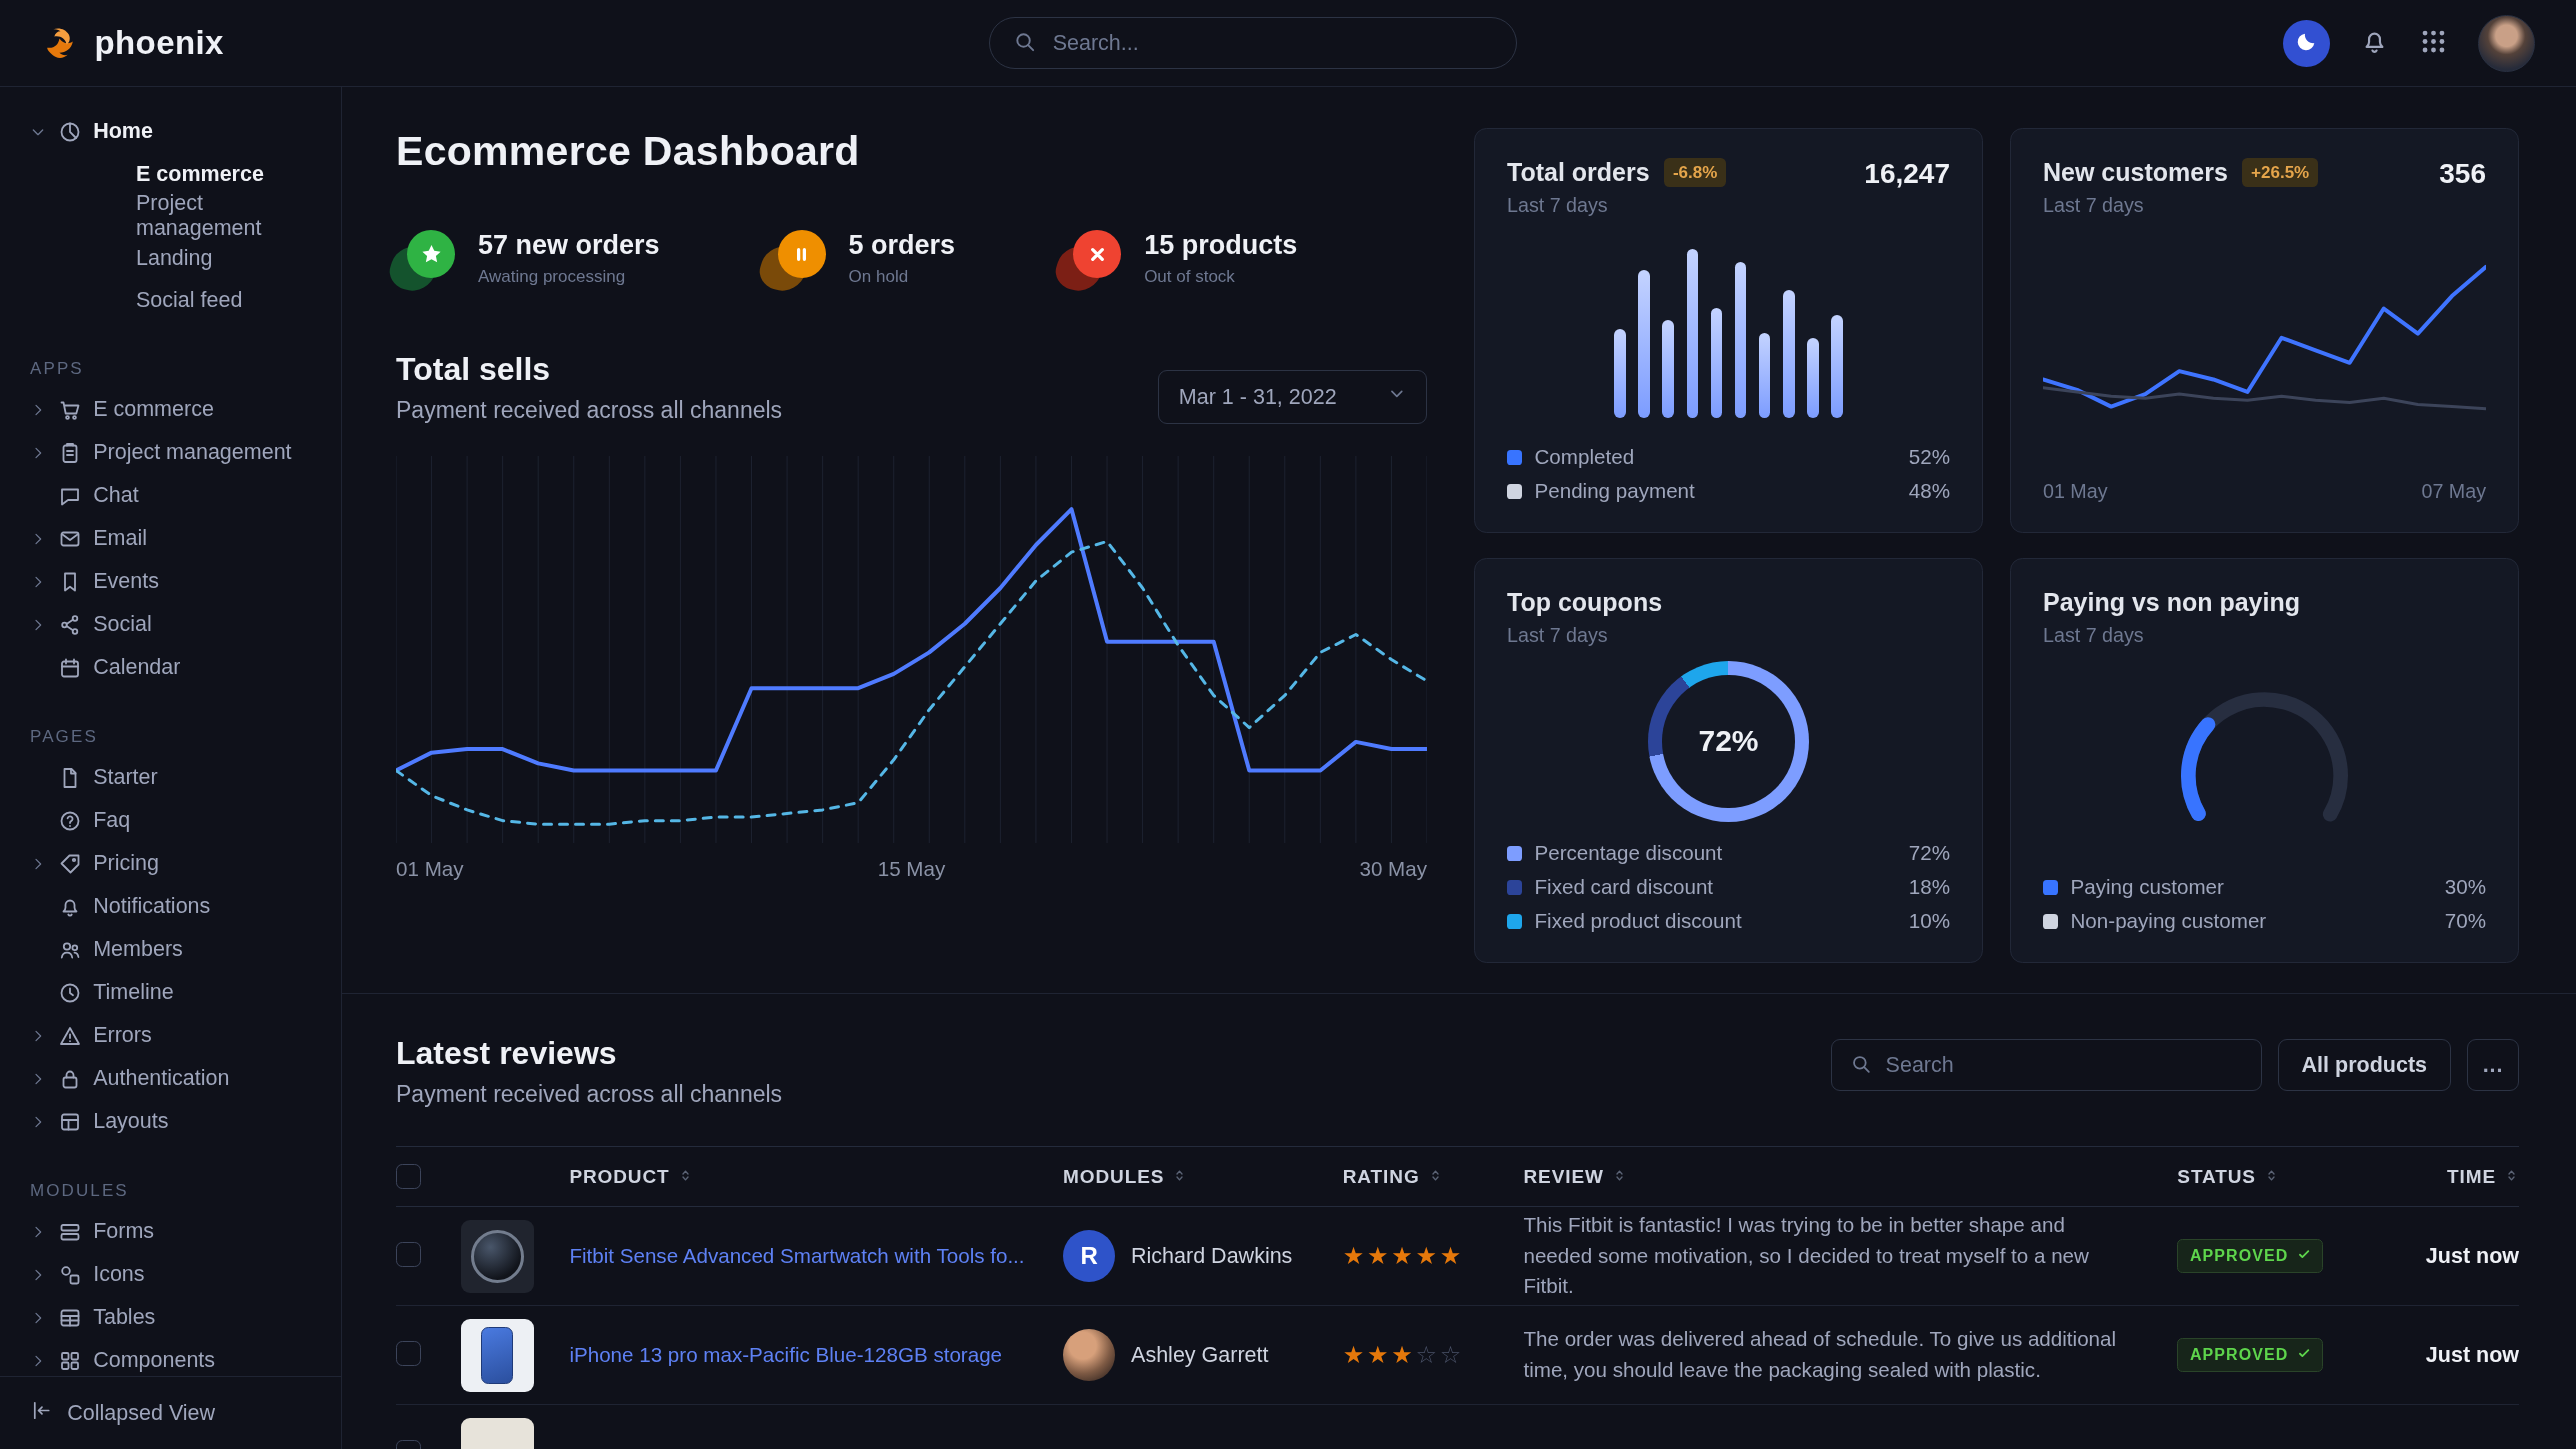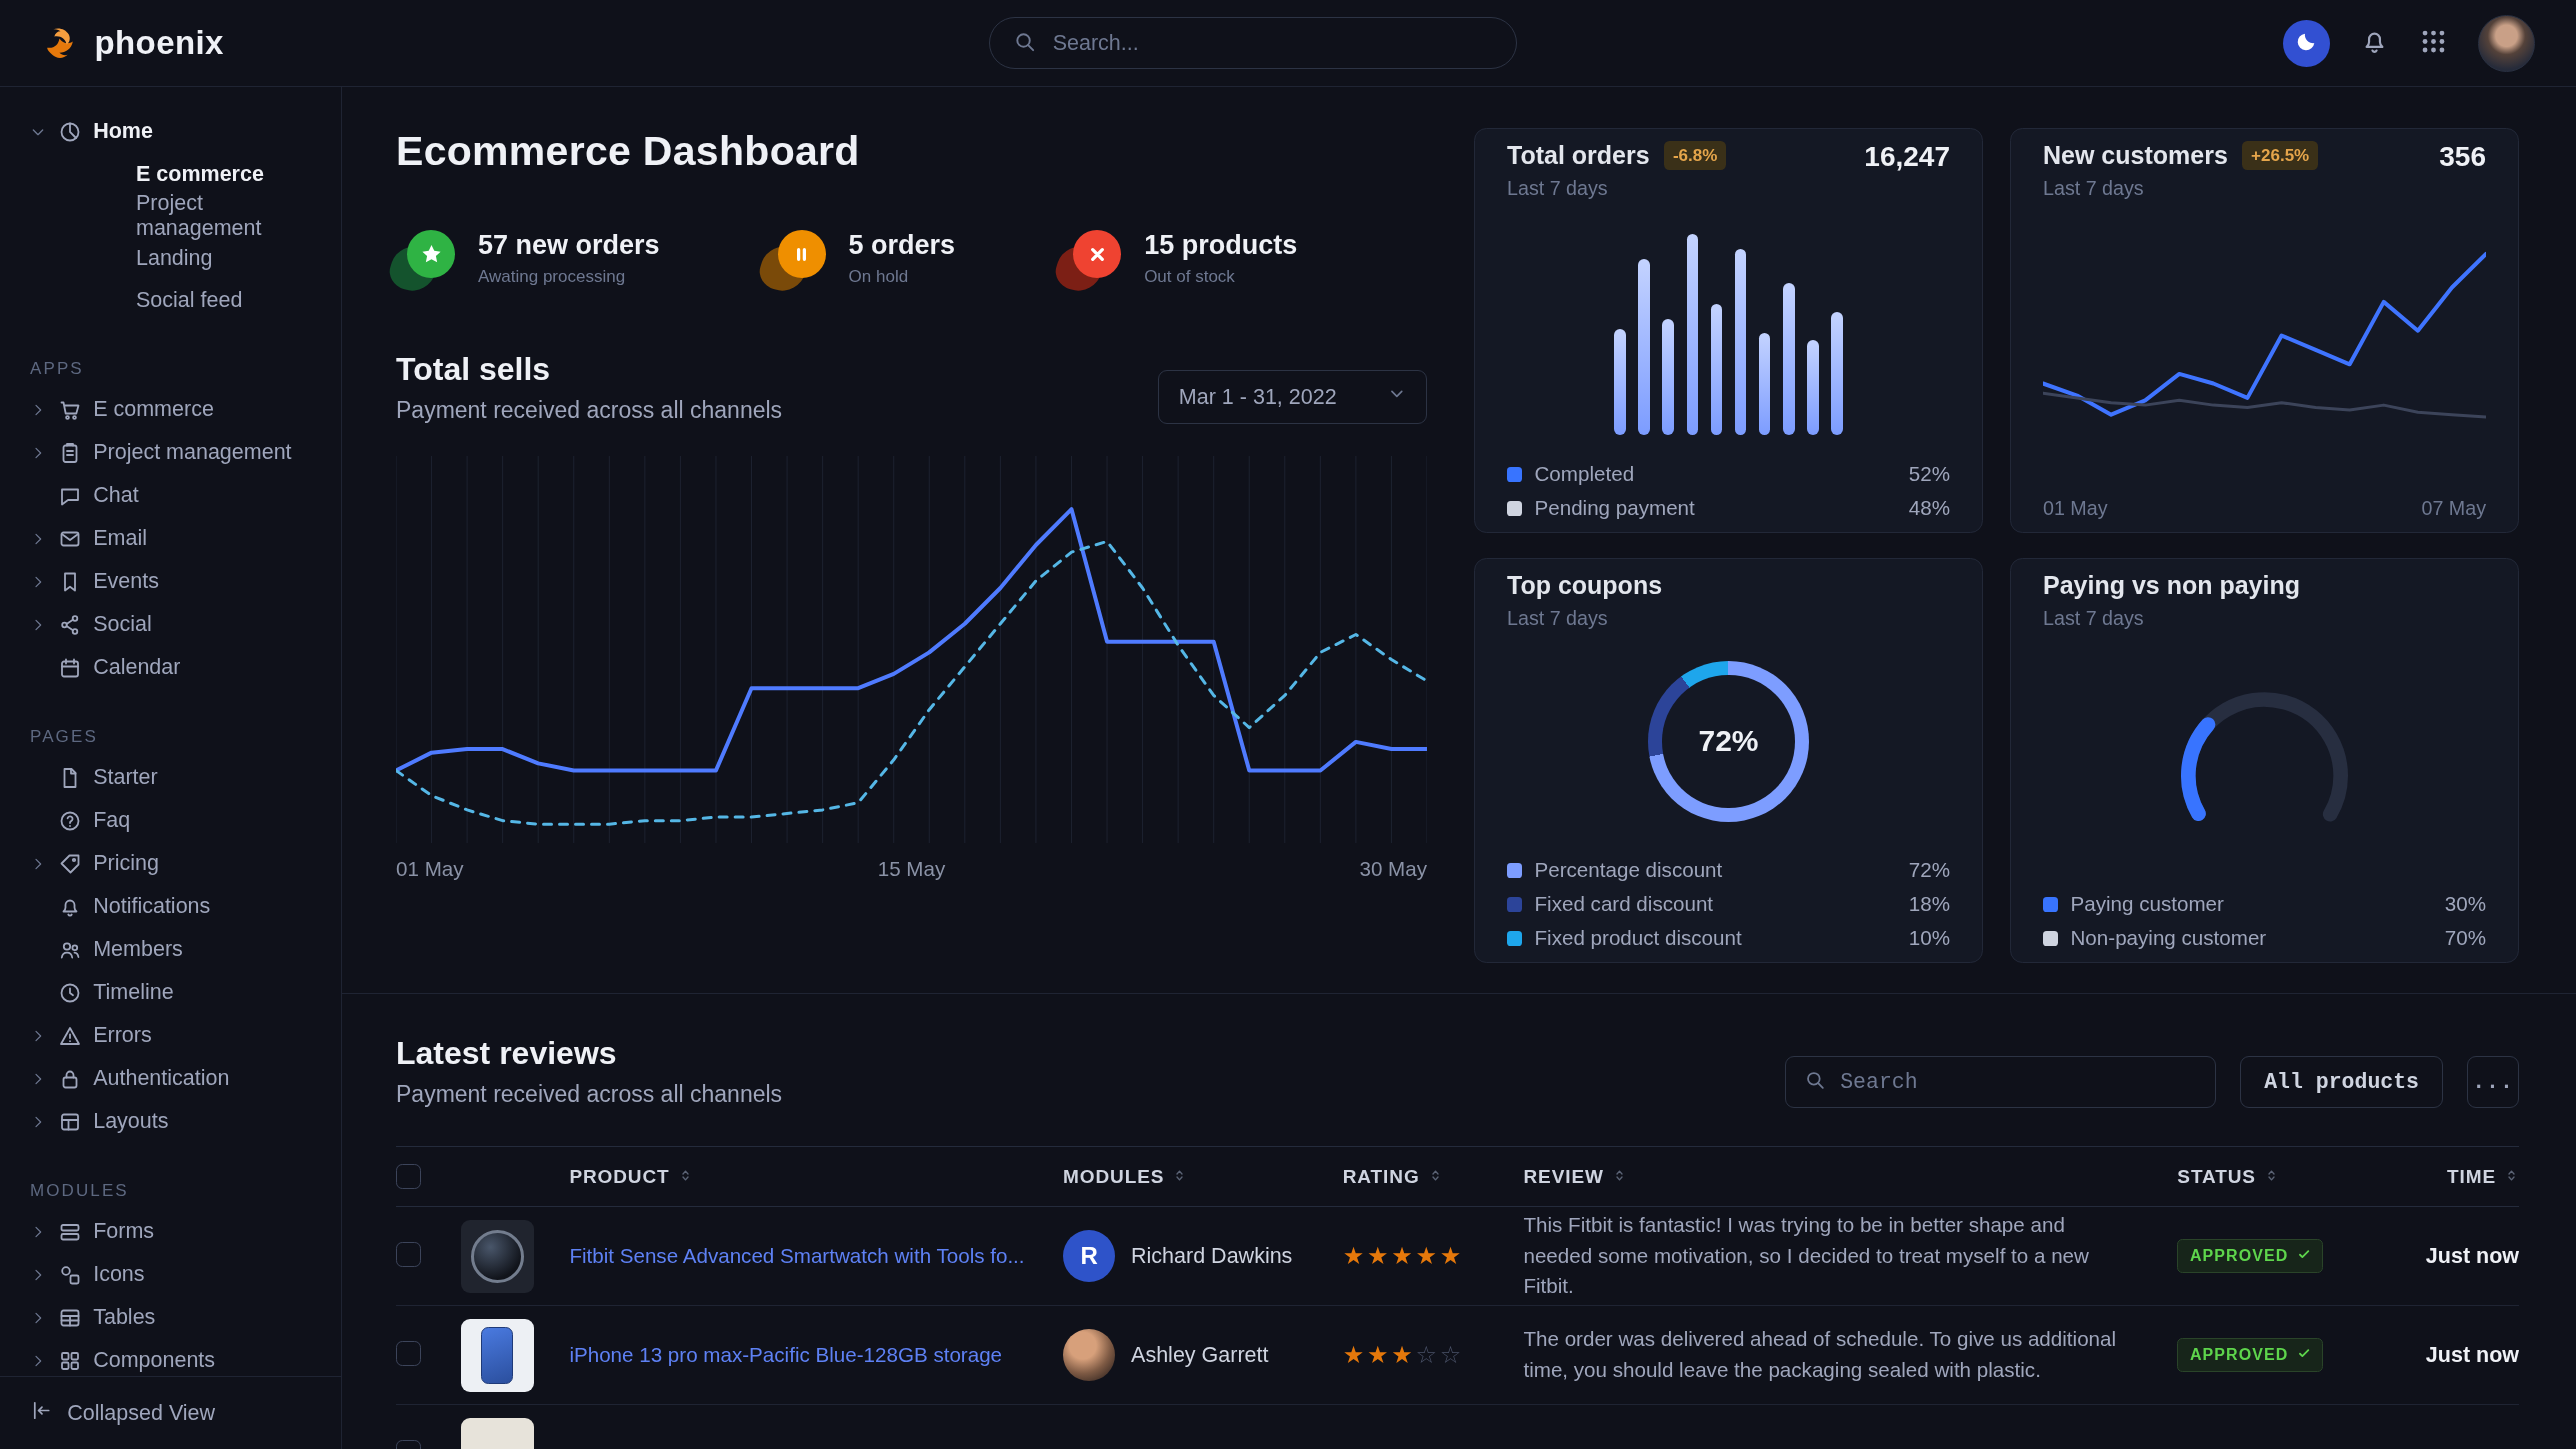--- a/index.html
+++ b/index.html
@@ -71,21 +71,21 @@
   .sells-head{display:flex;align-items:flex-end;justify-content:space-between;margin-top:64px;}
   h2{margin:0 0 9px;font-size:32px;font-weight:800;color:#eff1f6;}
   .range-select{display:flex;align-items:center;gap:50px;height:52px;padding:0 19.7px;border:0.9px solid #2c3344;
     border-radius:9px;font-size:21.5px;color:#9fa6bc;cursor:pointer;}
   .range-select svg{width:19.7px;height:19.7px;color:#6e7891;}
   .main-chart{margin-top:32px;}
   .main-chart svg{display:block;width:100%;height:387px;}
   .x-labels{display:flex;justify-content:space-between;margin-top:14.3px;font-size:20.6px;color:#8a92a6;}
   
   .cards{width:1045px;flex:none;display:grid;grid-template-columns:1fr 1fr;gap:25px 27px;}
-  .card{background:#141824;border:0.9px solid #222838;border-radius:12.5px;padding:12px 32px;height:405px;
+  .card{background:#141824;border:0.9px solid #222838;border-radius:12.5px;padding:29px 32px;height:405px;
     box-sizing:border-box;display:flex;flex-direction:column;}
   .card-head{display:flex;justify-content:space-between;align-items:flex-start;}
   .title-row{display:flex;align-items:center;gap:14.3px;}
   .card-title{font-size:25px;font-weight:700;color:#e3e6ed;}
   .pill{background:#3a3018;color:#e5a54b;font-size:17px;font-weight:700;padding:4.5px 9px;border-radius:5.4px;}
   .card-value{font-size:28px;font-weight:700;color:#eff1f6;margin-left:20px;}
   .card-sub{font-size:19.7px;color:#6e7891;margin-top:7.2px;}
   .legend{margin-top:auto;display:flex;flex-direction:column;gap:10px;}
   .lg-row{display:flex;align-items:center;gap:12.5px;font-size:20.6px;color:#9fa6bc;}
   .lg-val{margin-left:auto;}
@@ -98,21 +98,21 @@
   .donut-wrap{flex:1;display:flex;align-items:center;justify-content:center;padding:9px 0 14.3px;}
   .donut{width:161px;height:161px;border-radius:50%;position:relative;}
   .donut::after{content:"";position:absolute;inset:14.3px;border-radius:50%;background:#141824;}
   .donut-center{position:absolute;inset:0;display:flex;align-items:center;justify-content:center;
     font-size:30px;font-weight:700;color:#eff1f6;z-index:2;}
   .gauge-wrap{flex:1;display:flex;align-items:center;justify-content:center;}
   .gauge-wrap svg{width:233px;height:166px;}
   
   .reviews{padding:41px 57px 0 54px;}
   .rev-head{display:flex;align-items:flex-end;justify-content:space-between;}
-  .rev-tools{display:flex;gap:24px;margin-bottom:0;font-family:Liberation Mono, monospace;}
+  .rev-tools{display:flex;gap:16px;margin-bottom:17px;}
   .search-sm{width:431px;height:52px;border:0.9px solid #2c3344;border-radius:9px;display:flex;align-items:center;
     gap:12.5px;padding:0 18px;box-sizing:border-box;color:#6e7891;}
   .search-sm svg{width:21.5px;height:21.5px;}
   .search-sm input{flex:1;background:transparent;border:none;outline:none;color:#9fa6bc;font-size:21.5px;font-family:inherit;}
   .search-sm input::placeholder{color:#6e7891;}
   .btn{height:52px;padding:0 23px;border:0.9px solid #2c3344;border-radius:9px;background:transparent;
     color:#cfd4e0;font-size:21.5px;font-weight:600;cursor:pointer;font-family:inherit;}
   .btn.dots{width:52px;padding:0;color:#9fa6bc;font-weight:800;letter-spacing:0.9px;}
   .table{margin-top:38px;}
   .t-head,.t-row{display:grid;grid-template-columns:54px 98px 483px 269px 170px 1fr 197px 134px;

